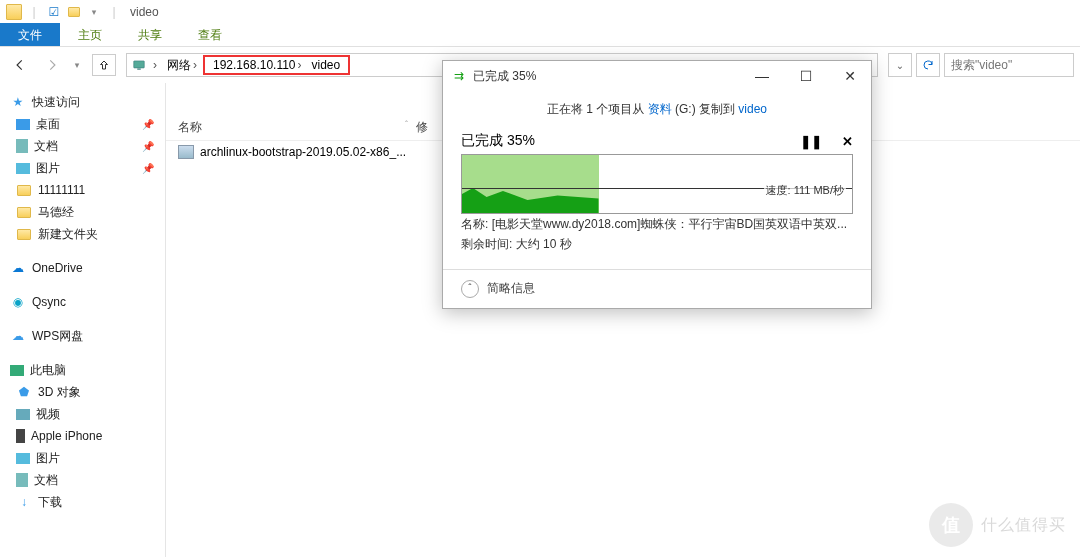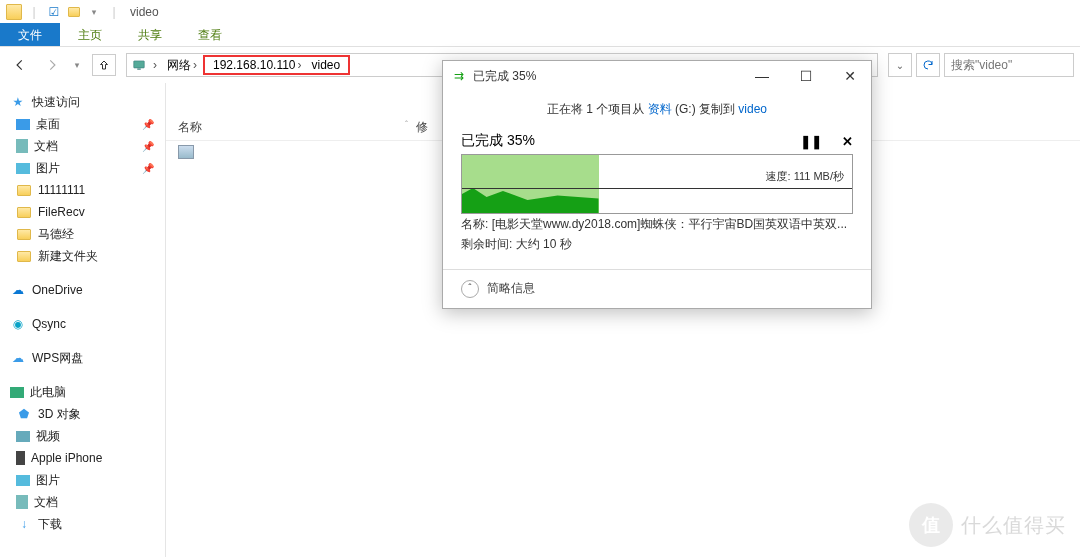--- a/index.html
+++ b/index.html
@@ -53,29 +53,29 @@
 .dlg-body { padding: 10px 18px 14px; }
 .copyline { color: #333; margin-bottom: 14px; text-align: center; }
 .copyline a { color: #0066cc; text-decoration: none; }
 .progress-head { display: flex; align-items: center; margin-bottom: 4px; }
 .progress-head .txt { font-size: 14px; }
 .progress-head .btns { margin-left: auto; display: flex; gap: 20px; font-size: 13px; font-weight: bold; }
 .graph { height: 60px; border: 1px solid #999; position: relative; background: #fff; overflow: hidden; }
 .graph .fill-light { position: absolute; left: 0; top: 0; bottom: 0; width: 35%; background: #a7dd8c; }
 .graph .fill-dark { position: absolute; left: 0; top: 30px; height: 30px; width: 35%; background: #15a015; clip-path: polygon(0 30%, 8% 10%, 18% 40%, 30% 20%, 48% 50%, 70% 35%, 100% 45%, 100% 100%, 0 100%); }
 .graph .divider { position: absolute; left: 0; right: 0; top: 33px; height: 1px; background: #333; }
-.graph .speed { position: absolute; right: 6px; top: 14px; font-size: 11px; color: #333; background: rgba(255,255,255,.7); padding: 0 2px; }
+.graph .speed { position: absolute; right: 6px; top: 28px; font-size: 11px; color: #333; background: rgba(255,255,255,.7); padding: 0 2px; }
 .details { line-height: 1.7; color: #333; font-size: 12px; }
 .dlg-foot { border-top: 1px solid #ddd; padding: 10px 18px; display: flex; align-items: center; gap: 8px; color: #444; }
 .chev-circle { width: 18px; height: 18px; border: 1px solid #aaa; border-radius: 50%; display: inline-flex; align-items: center; justify-content: center; font-size: 10px; }
 
 
 .watermark { position: absolute; right: 14px; bottom: 10px; display: flex; align-items: center; gap: 8px; opacity: .55; }
 .wm-circle { width: 44px; height: 44px; border-radius: 50%; background: #d9d9d9; color: #fff; display: flex; align-items: center; justify-content: center; font-size: 18px; font-weight: bold; }
-.wm-text { color: #bbb; font-size: 20px; letter-spacing: 1px; }
+.wm-text { color: #bbb; font-size: 16px; letter-spacing: 1px; }
 </style>
 </head>
 <body>
 
 <div class="titlebar">
   <div class="qat">
     <span>
         <span class="folder-ico"></span>
       </span>
     <span style="color:#ccc">|</span>
@@ -175,26 +175,20 @@
       <div class="side-item">
           <span class="ico">
             <span class="folder-ico"></span>
           </span>
           <span>11111111</span>
         </div>
       <div class="side-item">
           <span class="ico">
             <span class="folder-ico"></span>
           </span>
-          <span>FileRecv</span>
-        </div>
-      <div class="side-item">
-          <span class="ico">
-            <span class="folder-ico"></span>
-          </span>
           <span>马德经</span>
         </div>
       <div class="side-item">
           <span class="ico">
             <span class="folder-ico"></span>
           </span>
           <span>新建文件夹</span>
         </div>
     </div>
     <div class="side-group">
@@ -247,20 +241,21 @@
     </div>
   </div>
 
   <div class="filepane">
     <div class="cols">
       <div class="col1"><span>名称</span><span style="float:right;color:#aaa;font-size:9px;margin-right:8px">ˆ</span></div>
       <div>修</div>
     </div>
     <div class="filerow">
       <span class="fileico"></span>
+      <span>archlinux-bootstrap-2019.05.02-x86_...</span>
     </div>
   </div>
 </div>
 
 <div class="dialog">
   <div class="dlg-title">
     <span class="ico" style="color:#15a015">⇉</span>
     <span class="t">已完成 35%</span>
     <div class="winbtns">
       <span>—</span>

